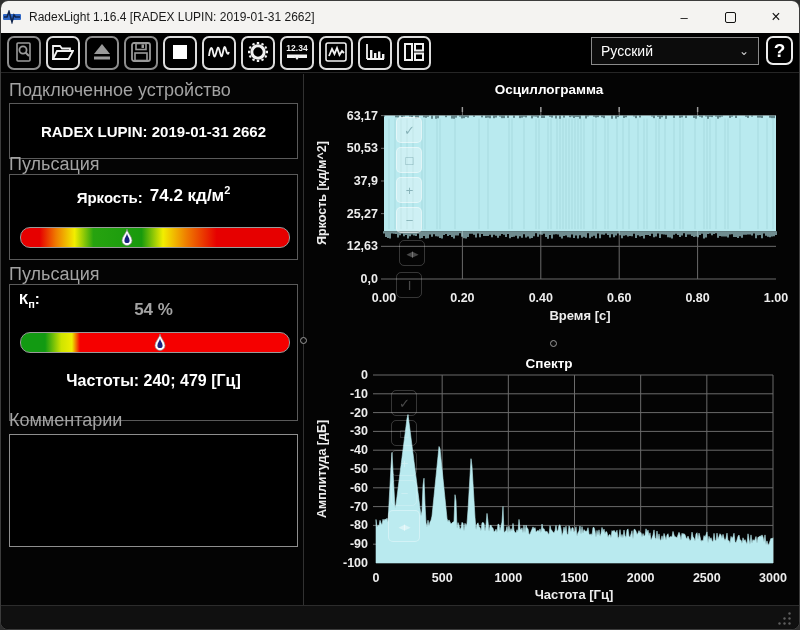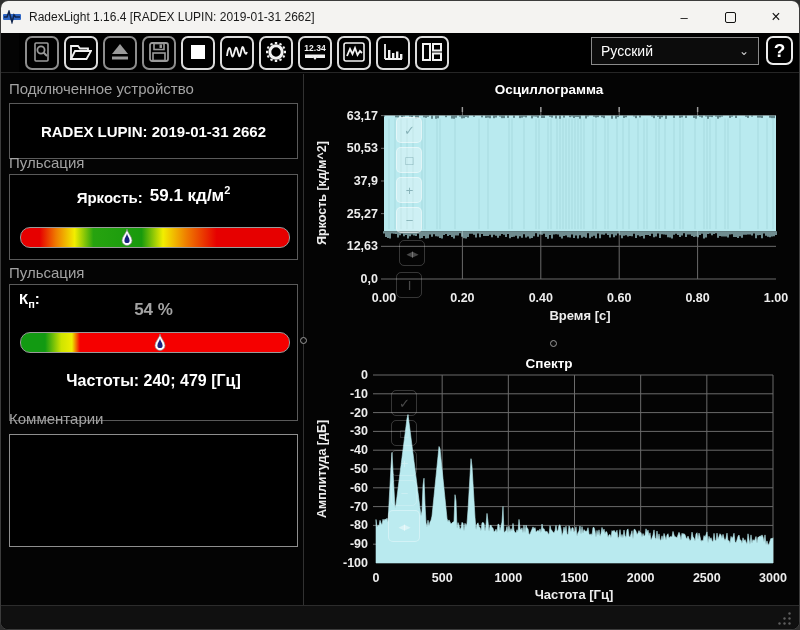--- a/index.html
+++ b/index.html
@@ -8,36 +8,36 @@
     border:1px solid #3c3c3c;overflow:hidden;box-sizing:border-box;}
   
   .titlebar{position:absolute;left:0;top:0;right:0;height:32px;background:#f4f3f1;
     display:flex;align-items:center;padding-left:2px;gap:8px;box-sizing:border-box;}
   .titlebar .title{font-size:12px;color:#1a1a1a;white-space:nowrap;}
   .win-controls{position:absolute;right:0;top:0;height:32px;display:flex;}
   .win-btn{width:46px;height:32px;display:flex;align-items:center;justify-content:center;
     font-size:13px;color:#111;background:transparent;border:none;}
   .max-glyph{display:inline-block;width:9px;height:9px;border:1.2px solid #111;border-radius:2px;}
   
-  .toolbar{position:absolute;left:0;top:32px;right:0;height:39px;background:#000;margin-left:18px;}
+  .toolbar{position:absolute;left:0;top:32px;right:0;height:39px;background:#000;}
   .tb-row{position:absolute;left:6px;top:3px;display:flex;gap:5px;}
   .tb-btn{width:30px;height:30px;border:2px solid #dcdcdc;border-radius:7px;background:#000;
     display:flex;align-items:center;justify-content:center;padding:0;box-sizing:content-box;}
   .tb-btn.disabled{border-color:#8d8d8d;}
   .tb-right{position:absolute;right:6px;top:3px;display:flex;gap:7px;align-items:center;}
   .lang{width:148px;height:26px;border:1px solid #8a8a8a;background:#0c0c0c;color:#fff;
     font-size:14px;display:flex;align-items:center;justify-content:space-between;
     padding:0 9px;cursor:default;}
   .lang .chev{color:#cfcfcf;font-size:12px;}
   .help{width:27px;height:29px;border:2.5px solid #ececec;border-radius:7px;background:#000;
     color:#fff;font-size:19px;font-weight:bold;display:flex;align-items:center;justify-content:center;}
   
   .client{position:absolute;left:0;top:71px;right:0;height:536px;background:#040404;
     border-top:1px solid #262626;}
-  .sec-header{position:absolute;left:8px;font-size:15px;color:#a3a3a3;}
+  .sec-header{position:absolute;left:8px;font-size:18px;color:#a3a3a3;}
   .box{position:absolute;left:8px;width:289px;border:1px solid #5a5a5a;box-sizing:border-box;background:#000;}
   .device-box{top:30px;height:56px;display:flex;align-items:center;justify-content:center;}
   .device-name{font-size:15px;font-weight:bold;color:#fff;}
   .value-box{top:101px;height:86px;}
   .v-row{position:absolute;left:0;right:0;top:9px;display:flex;justify-content:center;
     align-items:flex-start;gap:7px;color:#fff;}
   .v-label{font-size:15px;font-weight:bold;padding-top:5px;}
   .v-value{font-size:17px;font-weight:bold;}
   .v-value sup{font-size:11px;}
   .gbar{position:absolute;left:10px;right:7px;height:19px;border:1.5px solid #9a9a9a;
@@ -199,21 +199,21 @@
 
     <div class="sec-header" style="top:7px;">Подключенное устройство</div>
     <div class="box device-box">
       <span class="device-name">RADEX LUPIN: 2019-01-31 2662</span>
     </div>
 
     <div class="sec-header" style="top:81px;">Пульсация</div>
     <div class="box value-box">
       <div class="v-row">
         <span class="v-label">Яркость:</span>
-        <span class="v-value"><span>59.1 кд/м</span><sup>2</sup></span>
+        <span class="v-value"><span>74.2 кд/м</span><sup>2</sup></span>
       </div>
       <div class="gbar bright">
         <svg class="drop" id="drop-bright" viewBox="0 0 12 17" style="left: calc(39.5% - 6px);">
           <path d="M6 0 C6 3 1 7.5 1 11.5 A5 5 0 0 0 11 11.5 C11 7.5 6 3 6 0 Z" fill="#fff" stroke="#8b8b8b" stroke-width="0.7"></path>
           <path d="M6 4.2 C6 6.2 3.4 9 3.4 11.4 A2.6 2.6 0 0 0 8.6 11.4 C8.6 9 6 6.2 6 4.2 Z" fill="#18227f"></path>
         </svg>
       </div>
     </div>
 
     <div class="sec-header" style="top:191px;">Пульсация</div>

